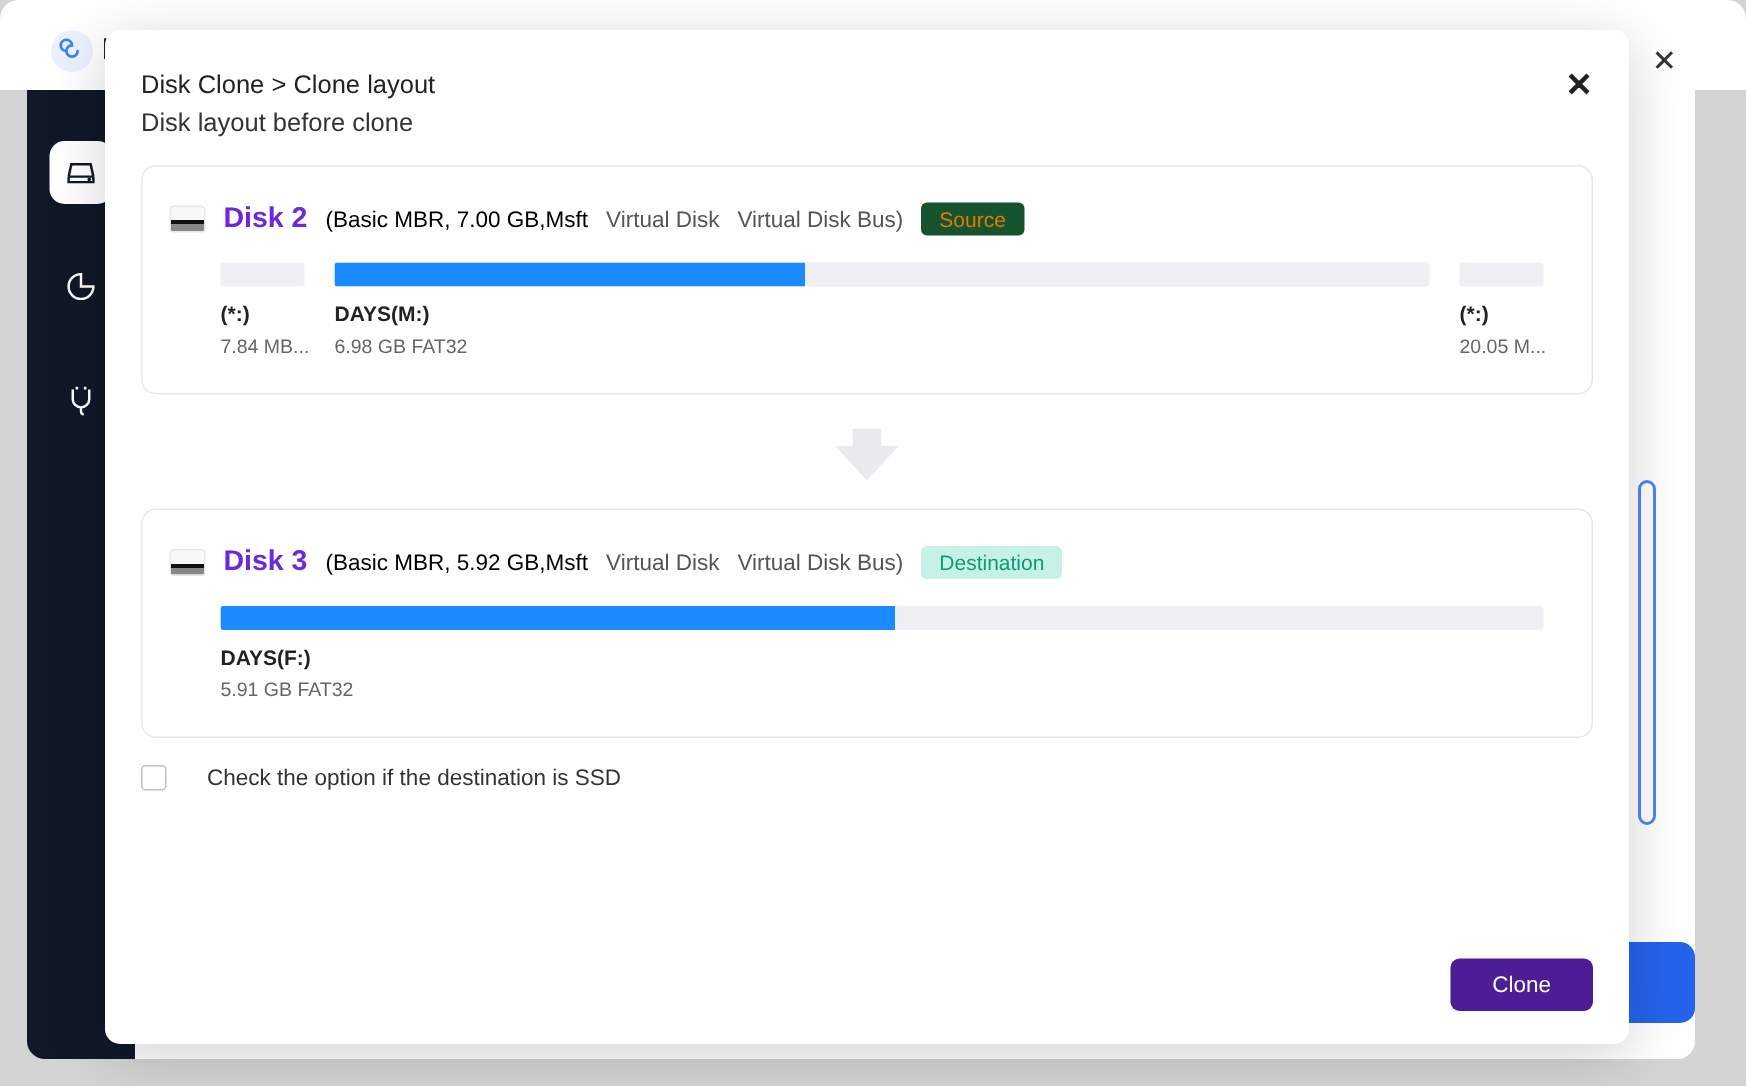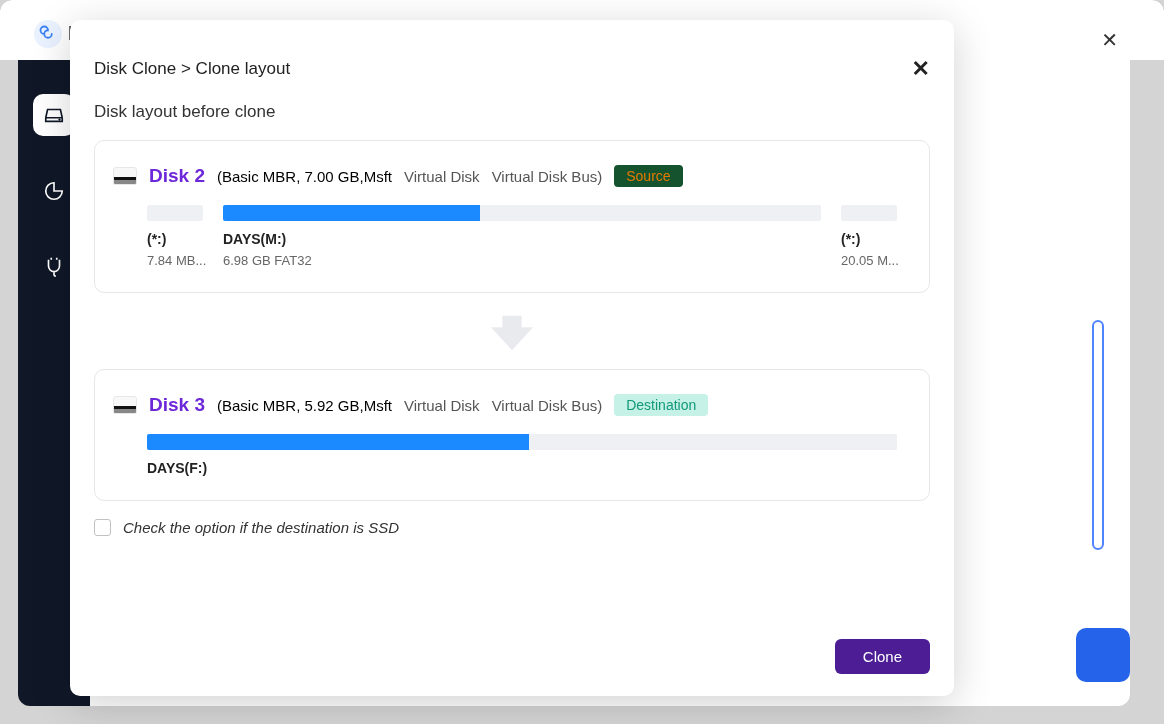--- a/index.html
+++ b/index.html
@@ -91,40 +91,40 @@
     width: 12px; height: 230px;
     border: 2px solid #4f84ff;
     border-radius: 6px;
     background:#fff;
   }
 
   .modal {
     position: absolute;
     left: 70px;
     top: 20px;
-    width: 884px;
+    width: 1016px;
     height: 676px;
     background: #fff;
     border-radius: 10px;
     box-shadow: 0 8px 40px rgba(0,0,0,0.18);
-    padding: 38px 24px;
+    padding: 26px 24px;
   }
   .modal-titlebar {
     display:flex; justify-content:space-between; align-items:center;
   }
   .breadcrumb {
     font-size: 17px; color:#222; font-weight:500;
   }
   .breadcrumb .sub { color:#222; }
   .modal-close {
     font-size: 22px; color:#222; cursor:pointer; line-height:1; font-weight:600;
   }
 
   .section-title {
-    font-size: 17px; color:#333; margin-top: 22px; font-weight:500;
+    font-size: 17px; color:#333; margin-top: 4px; font-weight:500;
   }
   .dropdown-row {
     display:flex; justify-content:space-between; align-items:center;
     margin-top: 24px;
   }
 
   .disk-card {
     border: 1px solid #e5e7eb;
     border-radius: 10px;
     margin-top: 18px;
@@ -190,23 +190,23 @@
     border-radius:4px;
     padding: 6px 12px;
     font-size:14px; color:#333;
     display:flex; align-items:center; gap:20px;
     cursor:pointer;
     background:#fff;
   }
   .select .tri { font-size:10px; color:#666; }
 
   .checkbox-row {
-    display:flex; align-items:flex-end; gap:12px;
+    display:flex; align-items:flex-end; gap:27px;
     margin-top: 18px;
-    font-size:15px; color:#333;font-style:italic;
+    font-size:15px; color:#333;
   }
   .checkbox {
     width:17px; height:17px; border:1px solid #c1c1c1; border-radius:3px; cursor:pointer;
   }
 
   .footer-row {
     position:absolute;
     right: 24px; bottom: 22px;
   }
   .primary-btn {
@@ -314,20 +314,21 @@
       <span class="disk-name">Disk 3</span>
       <span class="paren">(Basic MBR, 5.92 GB,Msft</span>
       <span class="flat">Virtual Disk</span>
       <span class="flat">Virtual Disk Bus)</span>
       <span class="badge dst">Destination</span>
     </div>
     <div class="partition-row single">
       <div class="part" style="flex:1;">
         <div class="bar blue" style="--fill:51%;"></div>
         <div class="part-label">DAYS(F:)</div>
+        <div class="part-sub">5.91 GB FAT32</div>
       </div>
     </div>
   </div>
 
   <div class="checkbox-row">
     <div class="checkbox"></div>
     <span>Check the option if the destination is SSD</span>
   </div>
 
   <div class="footer-row">

